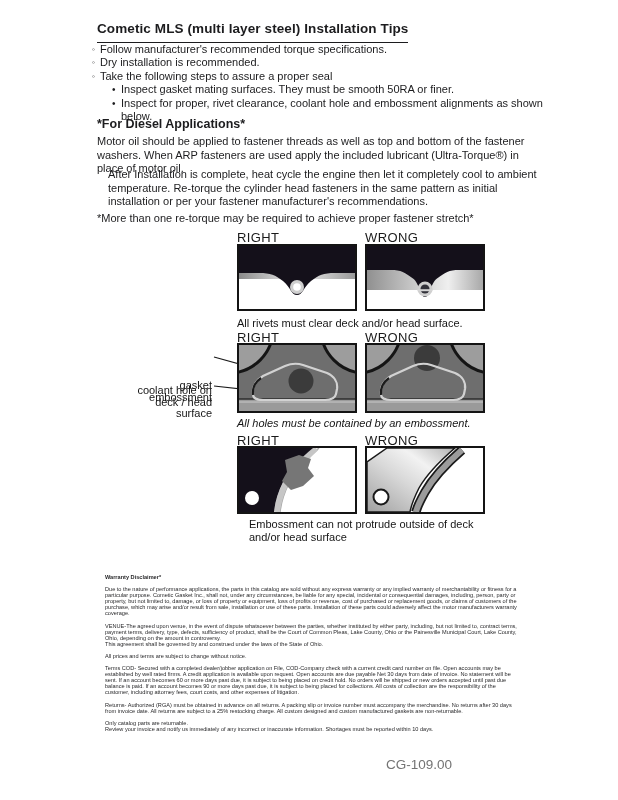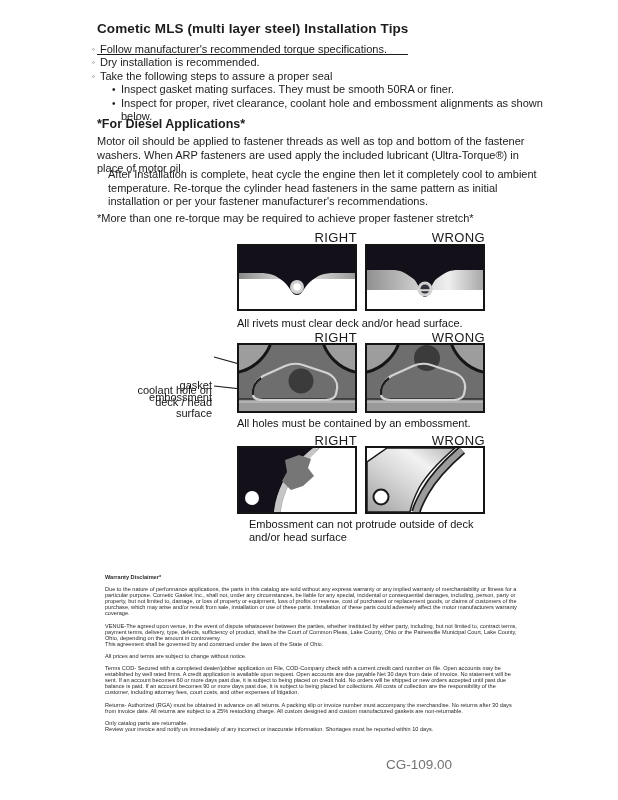--- a/index.html
+++ b/index.html
@@ -5,35 +5,35 @@
   :root{
     --ink:#1c1c1e;
   }
   *{box-sizing:border-box;}
   html,body{margin:0;padding:0;background:#ffffff;}
   body{font-family:"Liberation Sans","DejaVu Sans",sans-serif;color:var(--ink);}
   #page{position:relative;width:618px;height:800px;background:#fff;overflow:hidden;}
 
   
   .title{position:absolute;left:97px;top:21px;font-size:13.5px;font-weight:bold;
-         border-bottom:1.6px solid #1c1c1e;padding-bottom:18px;letter-spacing:0.1px;}
+         border-bottom:1.6px solid #1c1c1e;padding-bottom:6px;letter-spacing:0.1px;}
   .bullets{position:absolute;left:92px;top:43px;width:470px;font-size:11px;line-height:13.4px;}
   .bullet-row{display:flex;}
   .bullet-glyph{width:8px;font-size:8px;line-height:13.4px;flex:none;}
   .sub{margin-left:20px;}
   .sub .bullet-glyph{font-size:10px;width:9px;}
 
   .diesel-head{position:absolute;left:97px;top:117px;font-size:12.5px;font-weight:bold;}
   .para{position:absolute;left:97px;width:444px;font-size:11px;line-height:13.6px;}
   .p1{top:135px;}
   .p2{top:168px;margin-left:11px;}
   .note{top:212px;}
 
   
-  .panel-label{position:absolute;width:120px;text-align:right;font-size:13px;letter-spacing:0.4px;color:#1a1a1a;}
+  .panel-label{position:absolute;width:120px;text-align:left;font-size:13px;letter-spacing:0.4px;color:#1a1a1a;}
   .panel{position:absolute;width:120px;border:2px solid #141414;background:#fff;}
   .panel svg{display:block;}
   .caption{position:absolute;left:237px;font-size:11px;line-height:12.5px;color:#161616;}
   .side-label{position:absolute;font-size:11px;line-height:11.5px;text-align:right;color:#161616;}
   .pointer-svg{position:absolute;left:140px;top:340px;}
 
   .diag-black{fill:var(--diagram-black);}
   .web-gray{fill:var(--web-gray);}
   .bore{fill:var(--bore-gray);stroke:#151515;stroke-width:3;}
   .hole{fill:var(--hole-gray);}
@@ -161,21 +161,21 @@
       <circle class="bore" cx="126" cy="-16" r="44"></circle>
       <rect x="0" y="54" width="116" height="12" fill="#9a9a9a"></rect>
       <line x1="0" y1="54" x2="116" y2="54" stroke="#2e2e2e" stroke-width="1.5"></line>
       <line x1="0" y1="57" x2="116" y2="57" stroke="#c9c9c9" stroke-width="1"></line>
       <circle class="hole" cx="60" cy="13" r="13"></circle>
       <path class="emboss" d="M14,50 C13,42 16,36 24,31 L46,21 C52,18.5 58,18 64,20 L88,28 C95,31 99,37 98,44 L97,49 C96,53.5 92,55 86,55 L24,55 C18,55 14.5,53.5 14,50 Z"></path>
       <path class="emboss-dark" d="M14,50 C13.3,44 15,38 22,33"></path>
     </svg>
   </div>
 
-  <div class="caption" style="top:417px;">All holes must be contained by an embossment.</div>
+  <div class="caption" style="top:417px;font-style:italic;">All holes must be contained by an embossment.</div>
 
   <div class="panel-label" style="left:237px;top:433px;">RIGHT</div>
   <div class="panel-label" style="left:365px;top:433px;">WRONG</div>
 
   <div class="panel" style="left:237px;top:446px;height:68px;">
     <svg width="116" height="64" viewBox="0 0 116 64">
       <rect x="0" y="0" width="116" height="64" fill="#ffffff"></rect>
       <path d="M80,0 C68,11 56,23 50,35 C45,45 42,55 41,64" fill="none" stroke="#a9a9a9" stroke-width="1.5"></path>
       <path d="M77,0 C65,11 53,23 47,35 C42,45 39,55 38,64" fill="none" stroke="#c6c6c6" stroke-width="6"></path>
       <path class="diag-black" d="M0,0 H74 C62,10 50,22 44,34 C39,44 36,54 35,64 H0 Z"></path>

